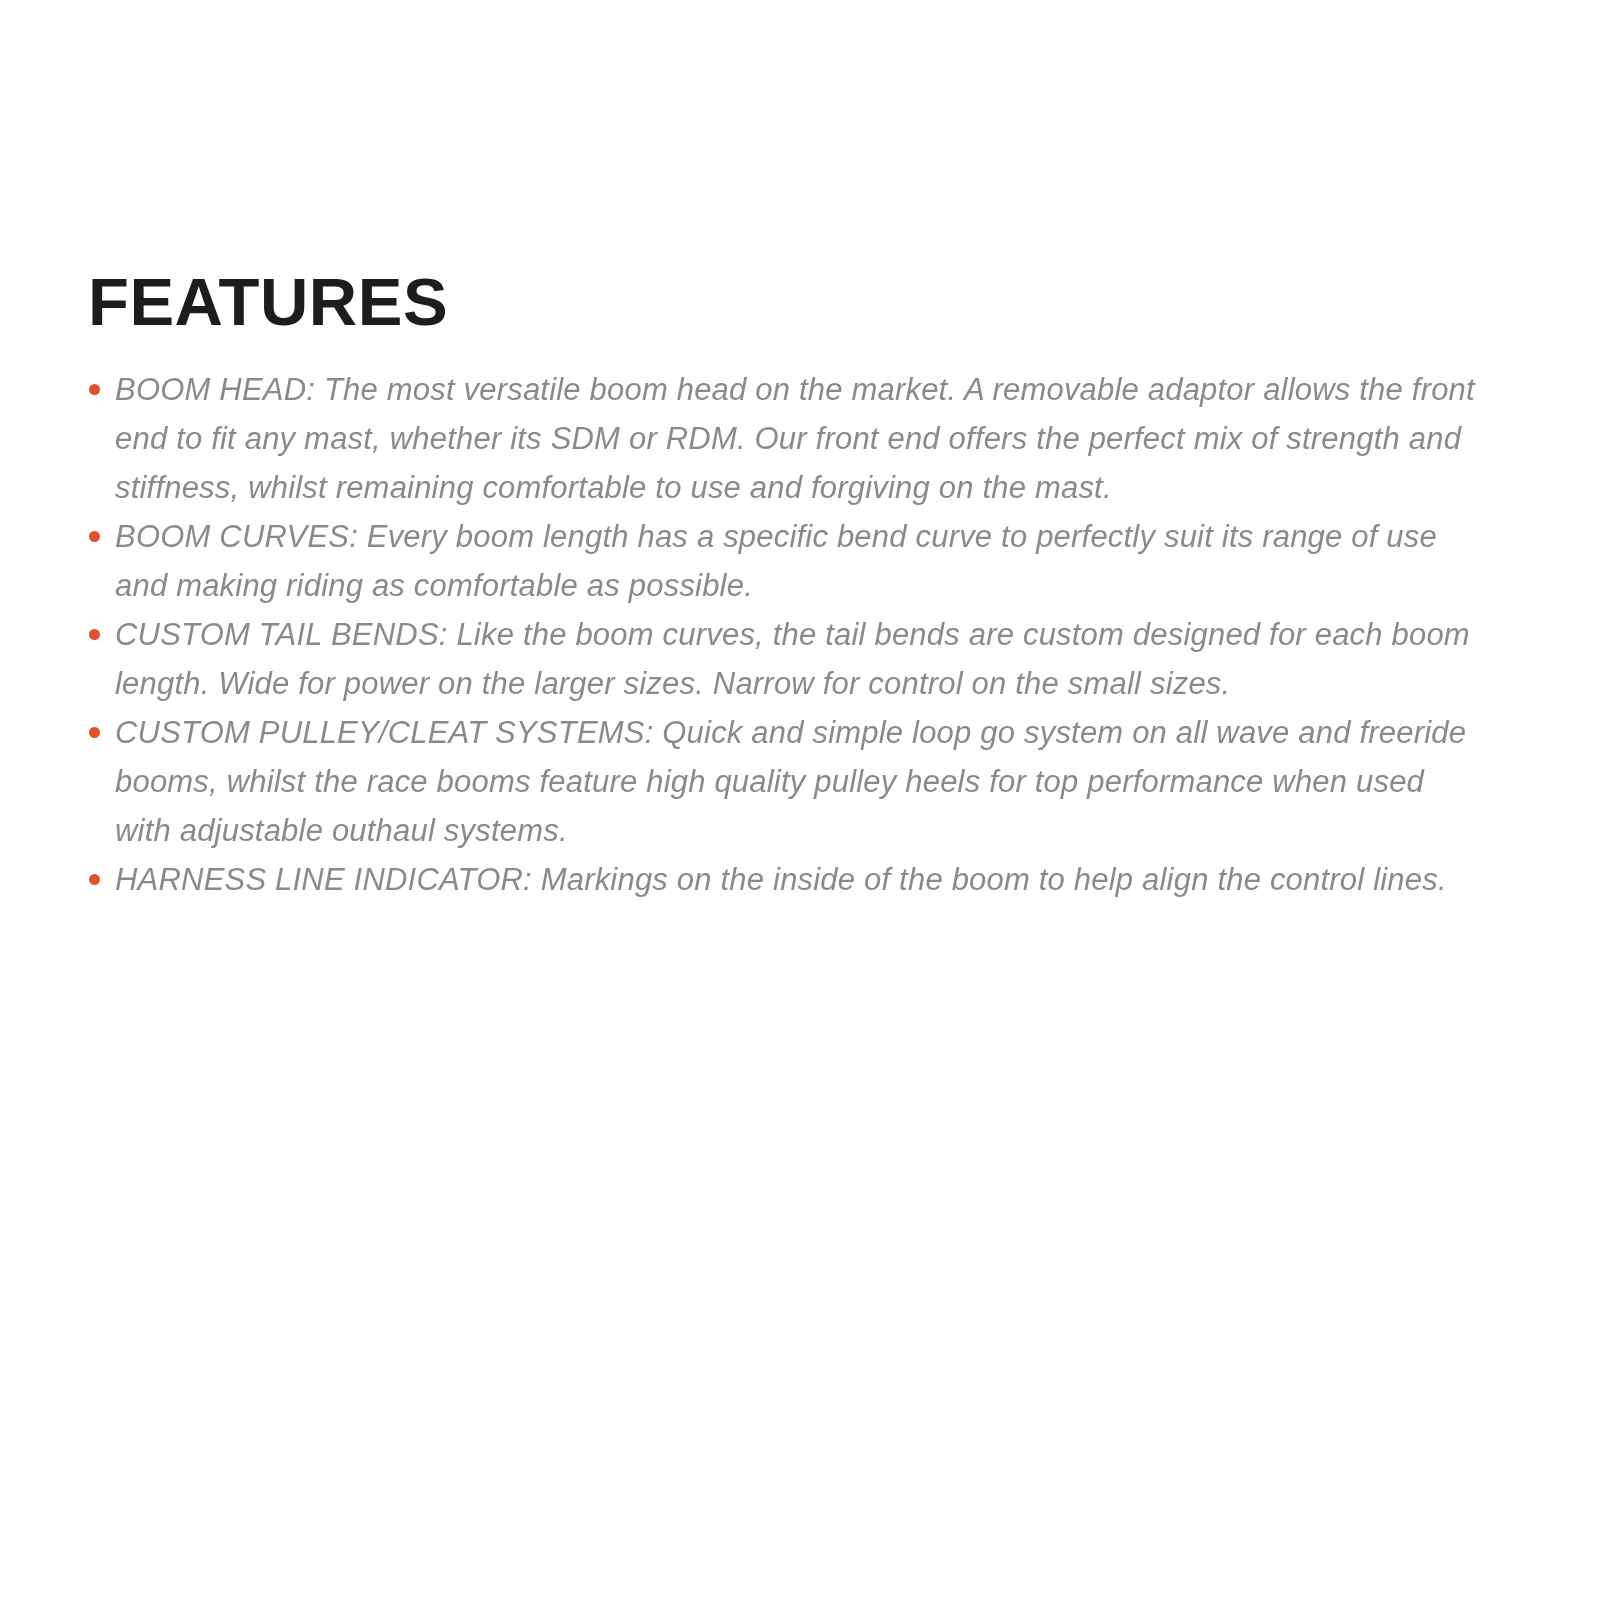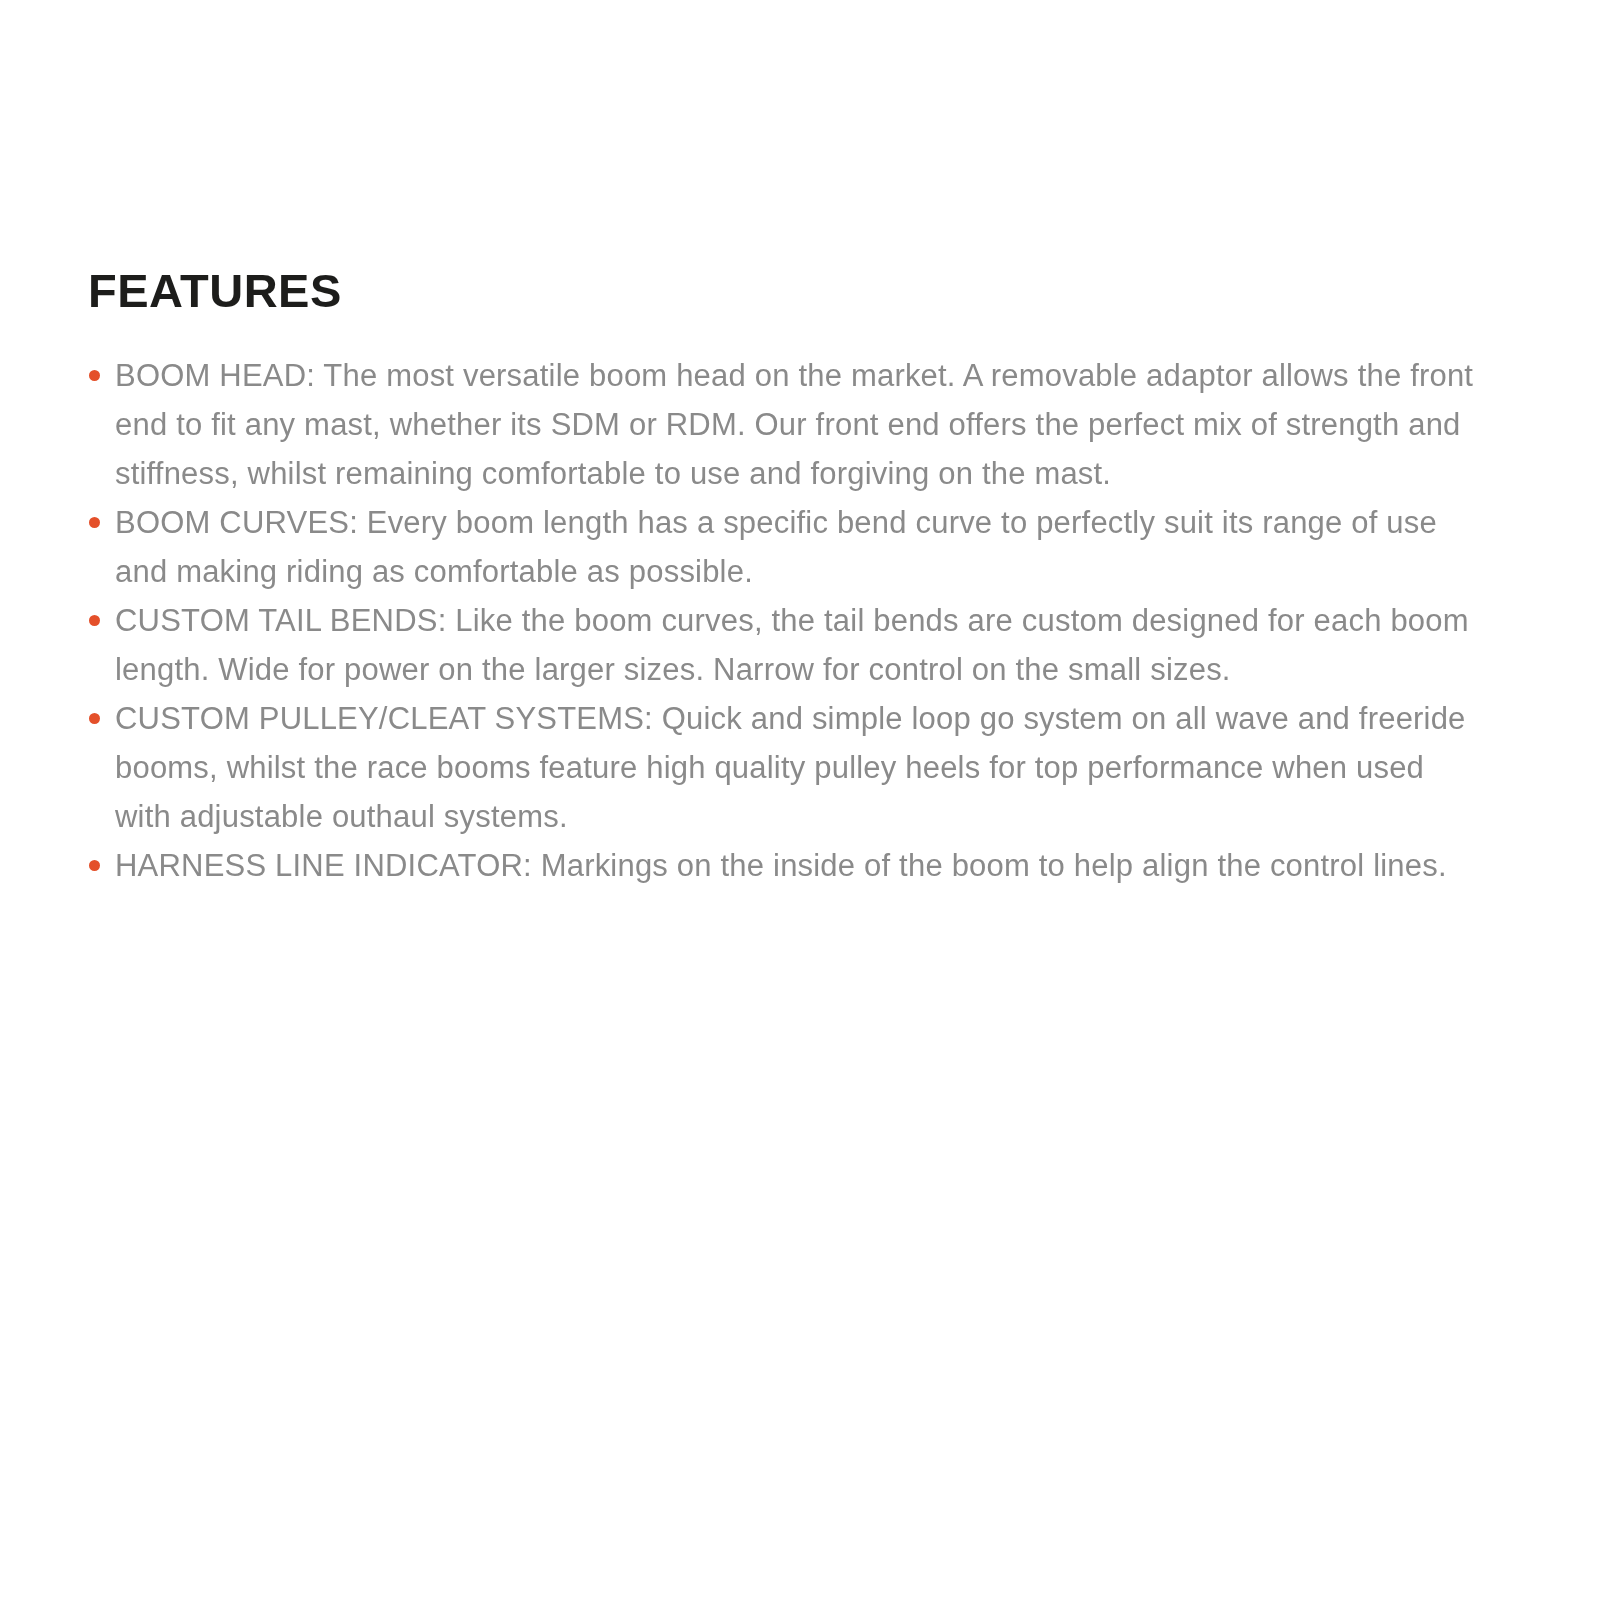--- a/index.html
+++ b/index.html
@@ -16,30 +16,31 @@
     font-family: "Liberation Sans", sans-serif;
     overflow: hidden;
   }
   .page {
     width: 1600px;
     height: 1600px;
     background: var(--bg);
     padding: 265px 105px 0 88px;
   }
   .heading {
-    font-size: 47px;
+    font-size: 67px;
     font-weight: 700;
     letter-spacing: 0.5px;
     color: var(--heading-color);
     line-height: 1.1;
-    margin-bottom: 34px;
+    margin-bottom: 26px;
   }
   .feature-list {
     list-style: none;
     max-width: 1400px;
+    font-style: italic;
   }
   .feature-item {
     position: relative;
     padding-left: 27px;
     font-size: 31px;
     line-height: 49px;
     color: var(--text-color);
     letter-spacing: 0.2px;
   }
   .bullet {

